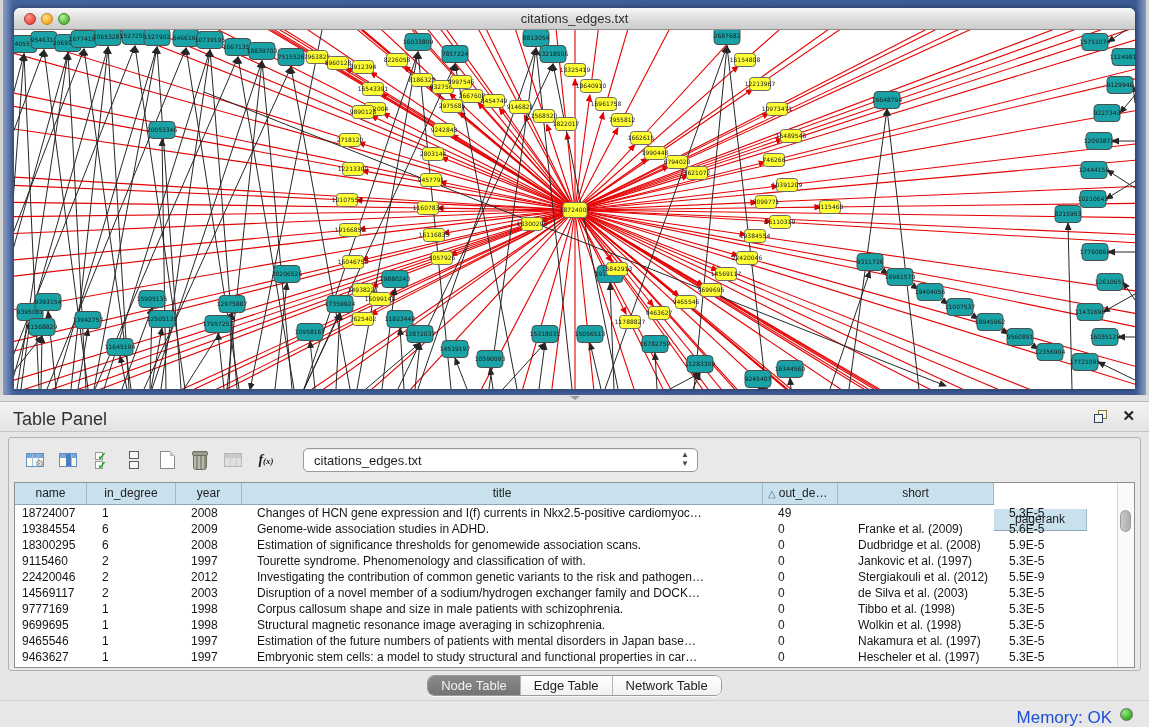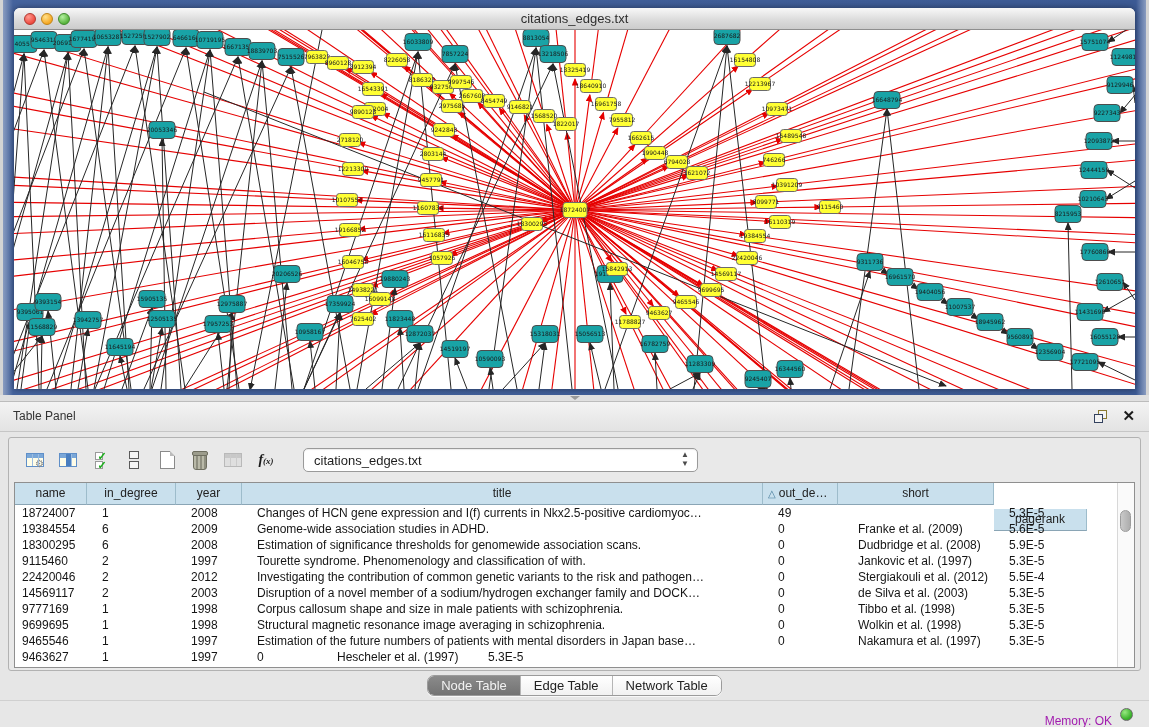--- a/index.html
+++ b/index.html
@@ -44,21 +44,21 @@
     position:absolute;left:570px;top:1px;width:0;height:0;
     border-left:5px solid transparent;border-right:5px solid transparent;border-top:4px solid #9a9a9a;
   }
 
   
   .panel-titlebar{
     position:absolute;left:0;top:401px;width:1149px;height:31px;
     background:linear-gradient(#f3f3f3,#e3e3e3);
     border-top:1px solid #bcbcbc;border-bottom:1px solid #c6c6c6;box-sizing:border-box;
   }
-  .panel-title{position:absolute;left:13px;top:7px;font-size:12px;color:#333;}
+  .panel-title{position:absolute;left:13px;top:7px;font-size:18px;color:#333;}
   .float-icon{position:absolute;right:42px;top:8px;width:13px;height:13px;}
   .float-icon .sq-back{position:absolute;right:0;top:0;width:7px;height:7px;border:1.5px solid #8a7a30;background:#f3f3f3;}
   .float-icon .sq-front{position:absolute;left:0;bottom:0;width:7px;height:7px;border:1.5px solid #33415e;background:#f3f3f3;}
   .close-icon{position:absolute;right:14px;top:5px;font-size:15px;font-weight:bold;color:#1c1c1c;line-height:18px;}
 
   .panel-body{
     position:absolute;left:8px;top:437px;width:1133px;height:234px;
     background:#e9e9e9;border:1px solid #b2b2b2;border-radius:3px;box-sizing:border-box;
   }
   .toolbar{position:absolute;left:0;top:0;height:44px;display:flex;align-items:center;padding-left:12px;}
@@ -109,21 +109,21 @@
 
   
   .tabs-row{position:absolute;left:0;top:672px;width:1149px;height:26px;display:flex;justify-content:center;align-items:center;}
   .segmented{display:flex;border:1px solid #9b9b9b;border-radius:7px;overflow:hidden;background:#fff;box-shadow:0 1px 0 rgba(255,255,255,.7);}
   .segment{padding:2px 13px;font-size:13px;color:#222;border-right:1px solid #b5b5b5;background:linear-gradient(#ffffff,#f1f1f1);}
   .segment:last-child{border-right:none;}
   .segment.selected{background:linear-gradient(#8b8b8b,#737373);color:#f2f2f2;}
 
   
   .status-bar{position:absolute;left:0;top:700px;width:1149px;height:27px;background:#e7e7e7;border-top:1px solid #d0d0d0;box-sizing:border-box;}
-  .mem-text{position:absolute;right:37px;top:13px;font-size:12px;color:#a21caf;}
+  .mem-text{position:absolute;right:37px;top:7px;font-size:17px;color:#1d4ed8;}
   .mem-dot{position:absolute;right:16px;top:7px;width:13px;height:13px;border-radius:50%;
       background:radial-gradient(circle at 35% 30%,#97e881,#3bb22c 65%,#2f9c23);border:1px solid #6b6b6b;box-sizing:border-box;}
 </style>
 </head>
 <body>
 
 <div class="top-section">
   <div class="net-window">
     <div class="titlebar">
       <span class="tl red"></span>
@@ -759,21 +759,21 @@
           <div class="td" style="width: 156px; padding-left: 12px;">Jankovic et al. (1997)</div>
           <div class="td" style="width: 93px;">5.3E-5</div>
         </div>
         <div class="tr">
           <div class="td" style="width: 80px;">22420046</div>
           <div class="td" style="width: 89px;">2</div>
           <div class="td" style="width: 66px;">2012</div>
           <div class="td" style="width: 521px;">Investigating the contribution of common genetic variants to the risk and pathogen…</div>
           <div class="td" style="width: 75px;">0</div>
           <div class="td" style="width: 156px; padding-left: 12px;">Stergiakouli et al. (2012)</div>
-          <div class="td" style="width: 93px;">5.5E-4</div>
+          <div class="td" style="width: 93px;">5.5E-9</div>
         </div>
         <div class="tr">
           <div class="td" style="width: 80px;">14569117</div>
           <div class="td" style="width: 89px;">2</div>
           <div class="td" style="width: 66px;">2003</div>
           <div class="td" style="width: 521px;">Disruption of a novel member of a sodium/hydrogen exchanger family and DOCK…</div>
           <div class="td" style="width: 75px;">0</div>
           <div class="td" style="width: 156px; padding-left: 12px;">de Silva et al. (2003)</div>
           <div class="td" style="width: 93px;">5.3E-5</div>
         </div>
@@ -801,20 +801,21 @@
           <div class="td" style="width: 66px;">1997</div>
           <div class="td" style="width: 521px;">Estimation of the future numbers of patients with mental disorders in Japan base…</div>
           <div class="td" style="width: 75px;">0</div>
           <div class="td" style="width: 156px; padding-left: 12px;">Nakamura et al. (1997)</div>
           <div class="td" style="width: 93px;">5.3E-5</div>
         </div>
         <div class="tr">
           <div class="td" style="width: 80px;">9463627</div>
           <div class="td" style="width: 89px;">1</div>
           <div class="td" style="width: 66px;">1997</div>
+          <div class="td" style="width: 521px;">Embryonic stem cells: a model to study structural and functional properties in car…</div>
           <div class="td" style="width: 75px;">0</div>
           <div class="td" style="width: 156px; padding-left: 12px;">Hescheler et al. (1997)</div>
           <div class="td" style="width: 93px;">5.3E-5</div>
         </div>
       </div>
     <div class="vscroll">
       <div class="vthumb"></div>
     </div>
   </div>
 </div>

